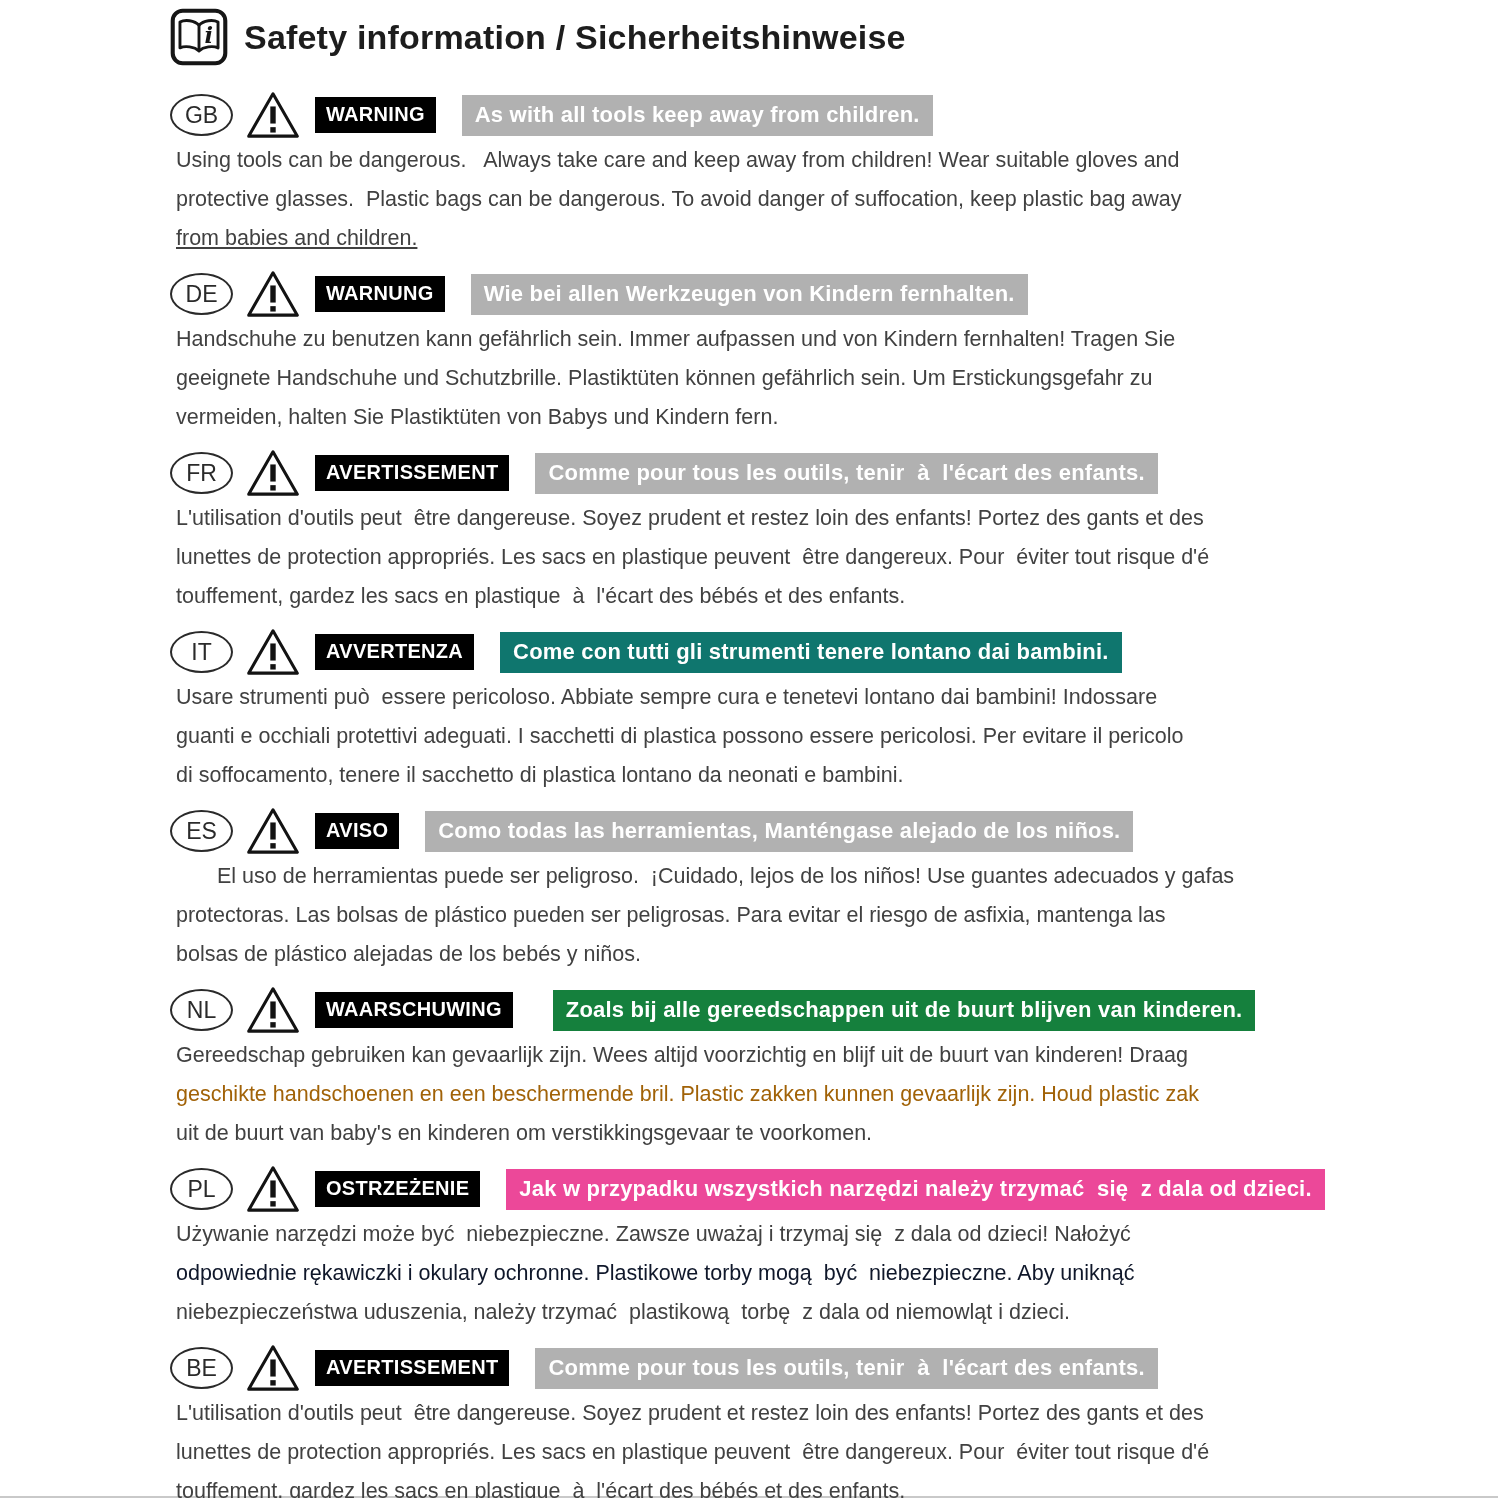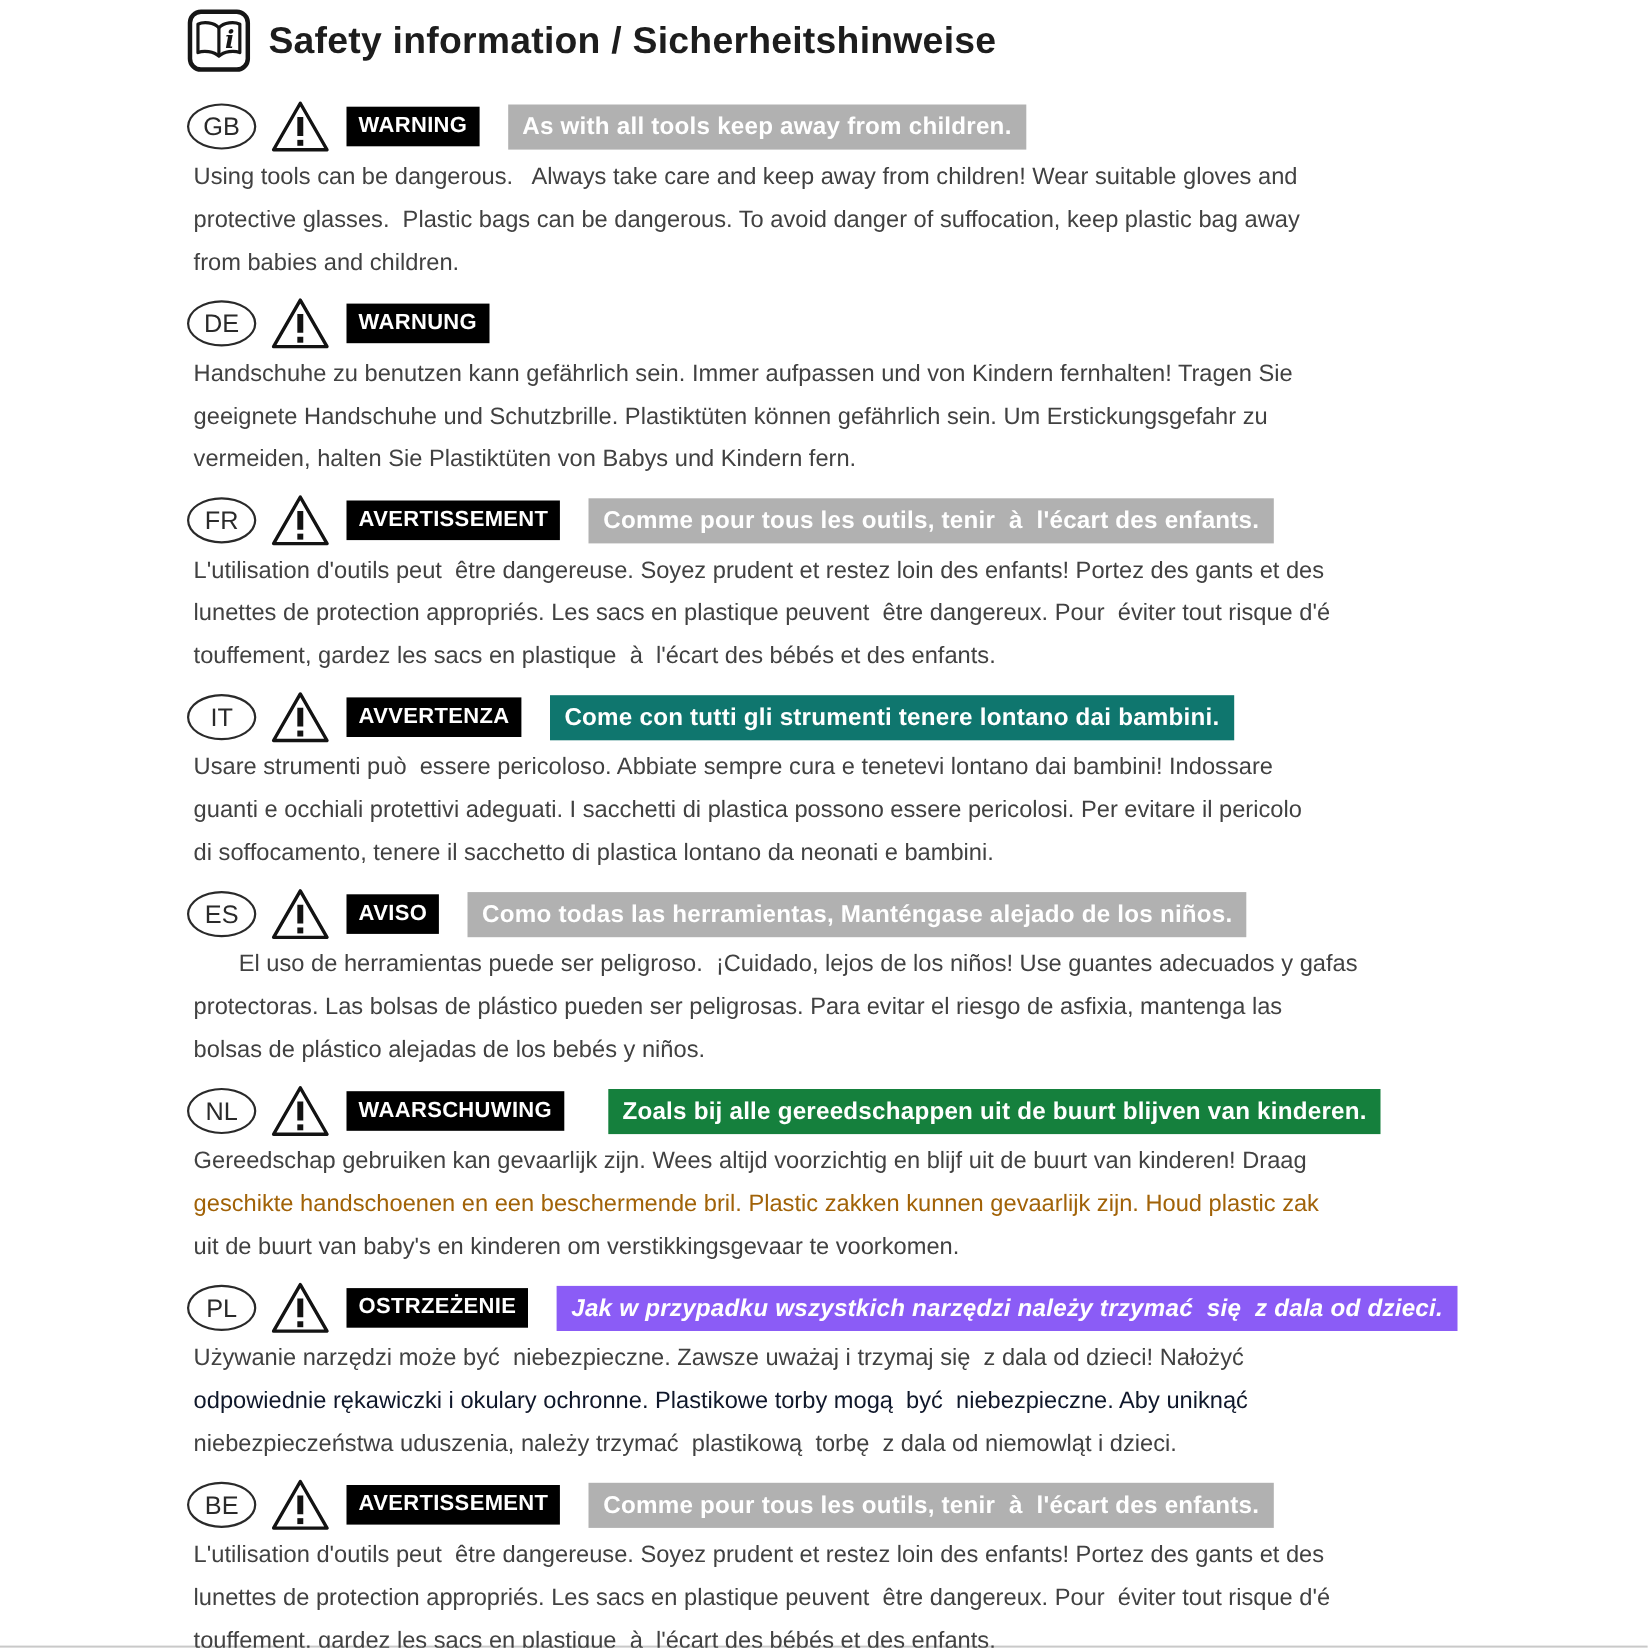--- a/index.html
+++ b/index.html
@@ -121,37 +121,38 @@
             <path d="M30 18 L30 37" stroke="#131313" stroke-width="6" stroke-linecap="butt"></path>
             <rect x="27" y="41" width="6" height="6" fill="#131313"></rect>
           </svg>
         </span>
         <span class="warn-badge" style="background: rgb(0, 0, 0); color: rgb(255, 255, 255);">WARNING</span>
         <span class="headline" style="background: rgb(177, 177, 177); color: rgb(255, 255, 255);">As with all tools keep away from children.</span>
       </div>
       <div class="body-text">
           <div class="body-line" style="color: rgb(65, 65, 65);">Using tools can be dangerous.   Always take care and keep away from children! Wear suitable gloves and</div>
           <div class="body-line" style="color: rgb(65, 65, 65);">protective glasses.  Plastic bags can be dangerous. To avoid danger of suffocation, keep plastic bag away</div>
-          <div class="body-line" style="color: rgb(65, 65, 65);">from babies and children.</div>
+          <div class="body-line" style="color: rgb(65, 65, 65); text-decoration: underline;">from babies and children.</div>
         </div>
     </section>
 
     <section class="lang-section">
       <div class="badge-row">
         <span class="lang-oval">
           <span>DE</span>
         </span>
         <span class="warn-tri">
           <svg viewBox="0 0 60 55" width="54" height="50">
             <path d="M30 4 L57 51 L3 51 Z" fill="#ffffff" stroke="#131313" stroke-width="3.4" stroke-linejoin="round"></path>
             <path d="M30 18 L30 37" stroke="#131313" stroke-width="6" stroke-linecap="butt"></path>
             <rect x="27" y="41" width="6" height="6" fill="#131313"></rect>
           </svg>
         </span>
         <span class="warn-badge" style="background: rgb(0, 0, 0); color: rgb(255, 255, 255);">WARNUNG</span>
+        <span class="headline" style="background: rgb(177, 177, 177); color: rgb(255, 255, 255);">Wie bei allen Werkzeugen von Kindern fernhalten.</span>
       </div>
       <div class="body-text">
           <div class="body-line" style="color: rgb(65, 65, 65);">Handschuhe zu benutzen kann gefährlich sein. Immer aufpassen und von Kindern fernhalten! Tragen Sie</div>
           <div class="body-line" style="color: rgb(65, 65, 65);">geeignete Handschuhe und Schutzbrille. Plastiktüten können gefährlich sein. Um Erstickungsgefahr zu</div>
           <div class="body-line" style="color: rgb(65, 65, 65);">vermeiden, halten Sie Plastiktüten von Babys und Kindern fern.</div>
         </div>
     </section>
 
     <section class="lang-section">
       <div class="badge-row">
@@ -247,21 +248,21 @@
           <span>PL</span>
         </span>
         <span class="warn-tri">
           <svg viewBox="0 0 60 55" width="54" height="50">
             <path d="M30 4 L57 51 L3 51 Z" fill="#ffffff" stroke="#131313" stroke-width="3.4" stroke-linejoin="round"></path>
             <path d="M30 18 L30 37" stroke="#131313" stroke-width="6" stroke-linecap="butt"></path>
             <rect x="27" y="41" width="6" height="6" fill="#131313"></rect>
           </svg>
         </span>
         <span class="warn-badge" style="background: rgb(0, 0, 0); color: rgb(255, 255, 255);">OSTRZEŻENIE</span>
-        <span class="headline" style="background: #8b5cf6; color: rgb(255, 255, 255); font-style: italic;">Jak w przypadku wszystkich narzędzi należy trzymać  się  z dala od dzieci.</span>
+        <span class="headline" style="background: #ec4899; color: rgb(255, 255, 255);">Jak w przypadku wszystkich narzędzi należy trzymać  się  z dala od dzieci.</span>
       </div>
       <div class="body-text">
           <div class="body-line" style="color: rgb(65, 65, 65);">Używanie narzędzi może być  niebezpieczne. Zawsze uważaj i trzymaj się  z dala od dzieci! Nałożyć</div>
           <div class="body-line" style="color: #0f172a;">odpowiednie rękawiczki i okulary ochronne. Plastikowe torby mogą  być  niebezpieczne. Aby uniknąć</div>
           <div class="body-line" style="color: rgb(65, 65, 65);">niebezpieczeństwa uduszenia, należy trzymać  plastikową  torbę  z dala od niemowląt i dzieci.</div>
         </div>
     </section>
 
     <section class="lang-section">
       <div class="badge-row">

